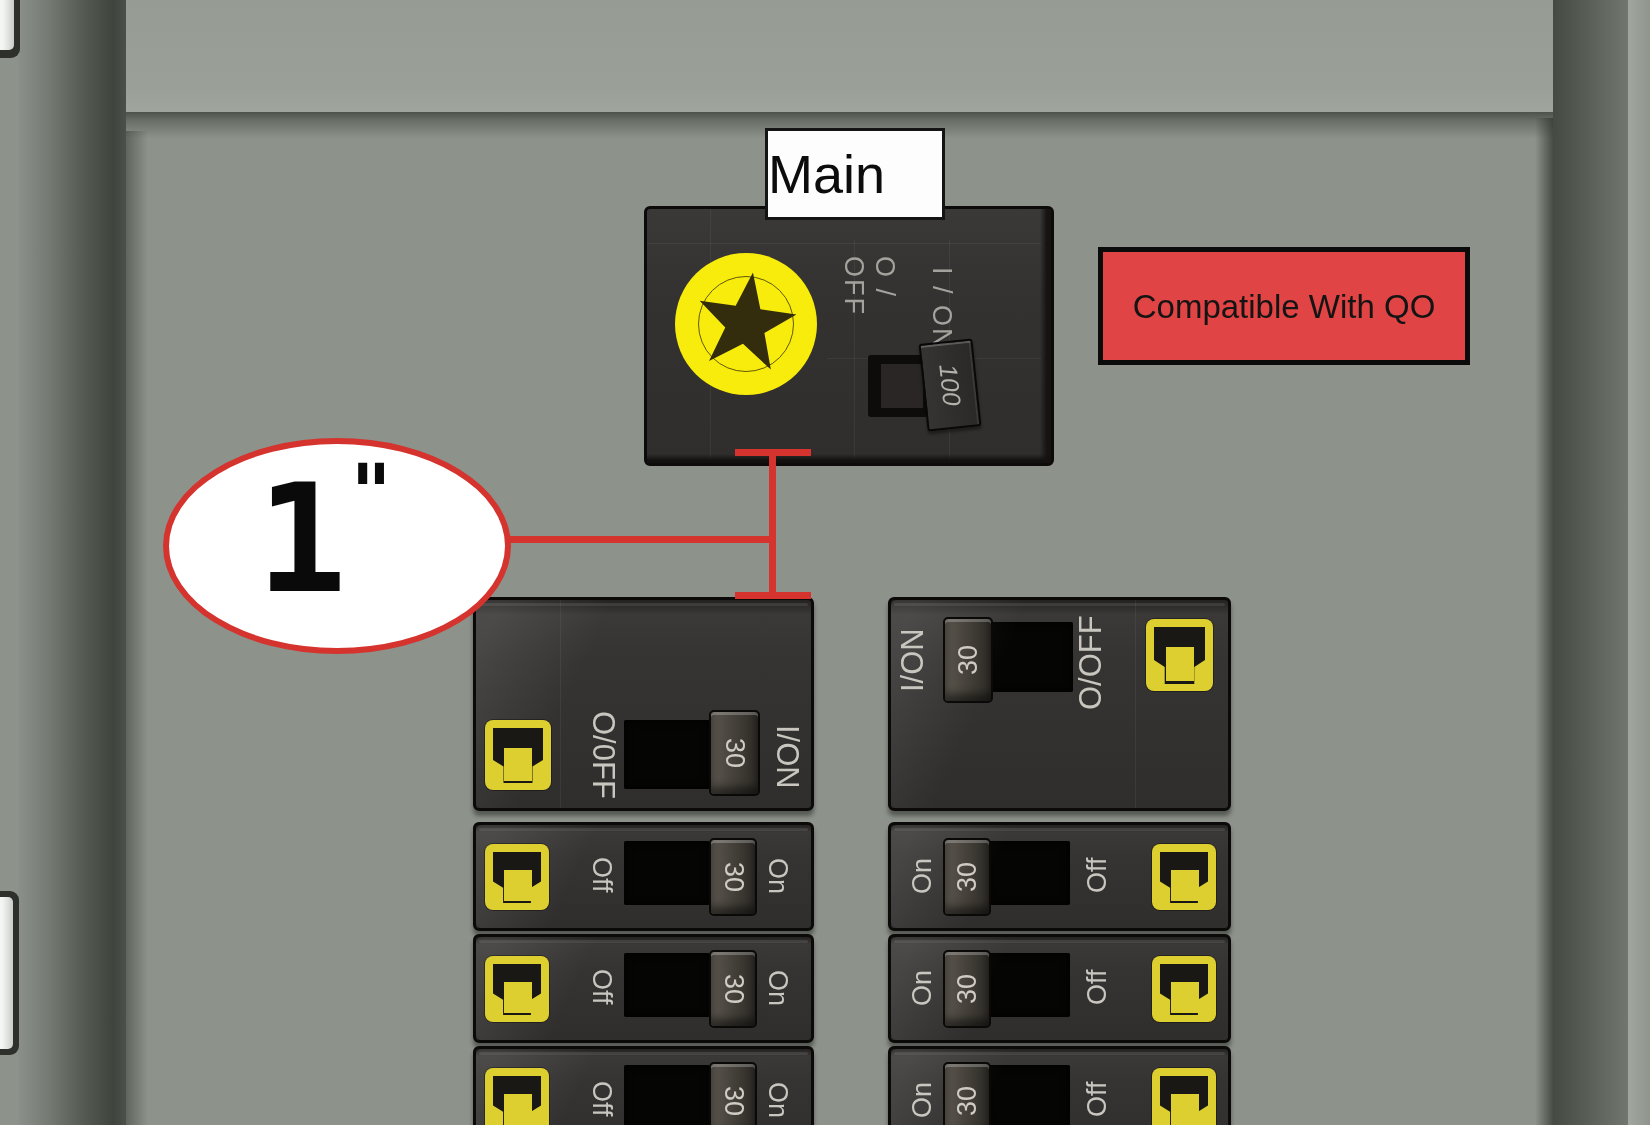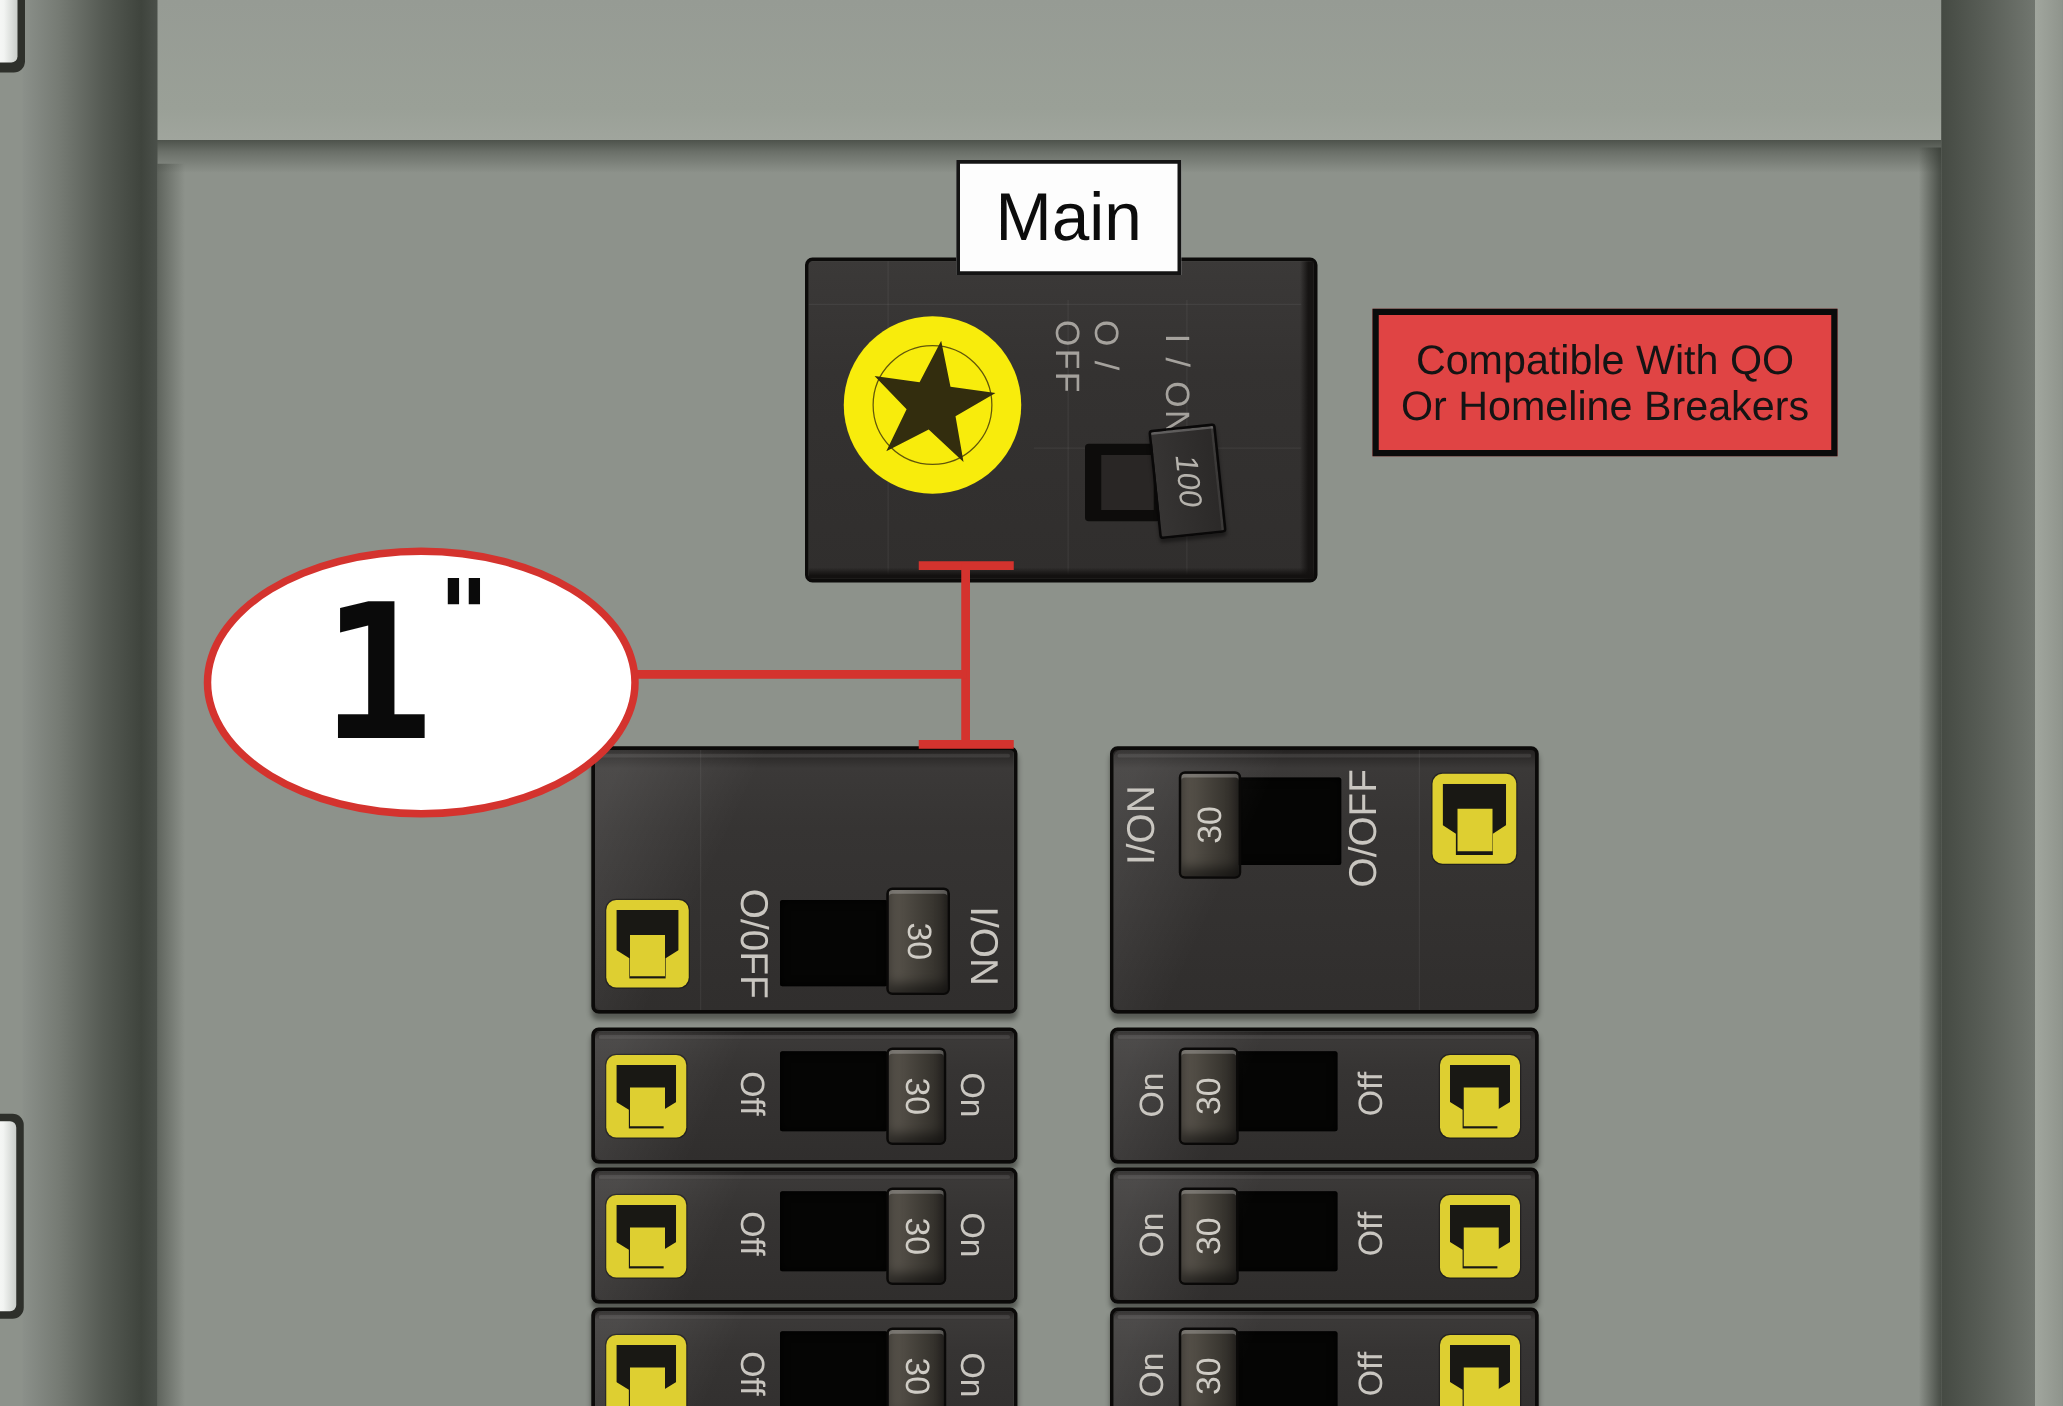--- a/index.html
+++ b/index.html
@@ -76,21 +76,21 @@
       background:#0d0c0b;border-radius:3px;}
   .mb-toggle-hole{position:absolute;left:13px;top:9px;right:5px;bottom:9px;background:#292625;}
   .mb-handle{position:absolute;left:276px;top:132px;width:50px;height:84px;transform:rotate(-6deg);
       background:linear-gradient(90deg,#363433,#2b2928);border:2px solid #090808;border-radius:3px;
       box-shadow:inset 0 2px 0 rgba(255,255,255,.22),inset -2px 0 0 rgba(255,255,255,.08),0 3px 3px rgba(0,0,0,.4);
       display:flex;align-items:center;justify-content:center;cursor:pointer;z-index:3;}
   .mb-handle span{color:#b5b2ac;font-size:25px;font-style:italic;}
 
   
   .callout{position:absolute;background:#fdfdfd;border:3px solid #141414;
-      display:flex;align-items:center;justify-content:center;color:#0c0c0c;z-index:8;}
+      display:flex;align-items:center;color:#0c0c0c;z-index:8;}
   .label-main{left:765px;top:128px;width:174px;height:86px;font-size:54px;}
   .label-generator{left:1246px;top:667px;width:243px;height:84px;font-size:45px;}
   .label-compat{position:absolute;left:1098px;top:247px;width:362px;height:108px;
       background:#e04444;border:5px solid #0b0b0b;display:flex;flex-direction:column;
       align-items:center;justify-content:center;color:#141414;font-size:33px;line-height:37px;z-index:8;}
 
   
   .red-line{position:absolute;background:#d4332e;z-index:6;}
   .measure-ellipse{position:absolute;left:163px;top:438px;width:336px;height:204px;border-radius:50%;
       background:#ffffff;border:6px solid #d4332e;z-index:7;
@@ -252,16 +252,15 @@
       <div class="sqd-blk"></div>
       <div class="sqd-sq"></div>
     </div>
   </div>
 
   <div class="callout label-main">
     <span>Main</span>
   </div>
   <div class="label-compat">
     <span>Compatible With QO</span>
-    <span>Or Homeline Breakers</span>
   </div>
 
 </div>
 
 </body></html>

